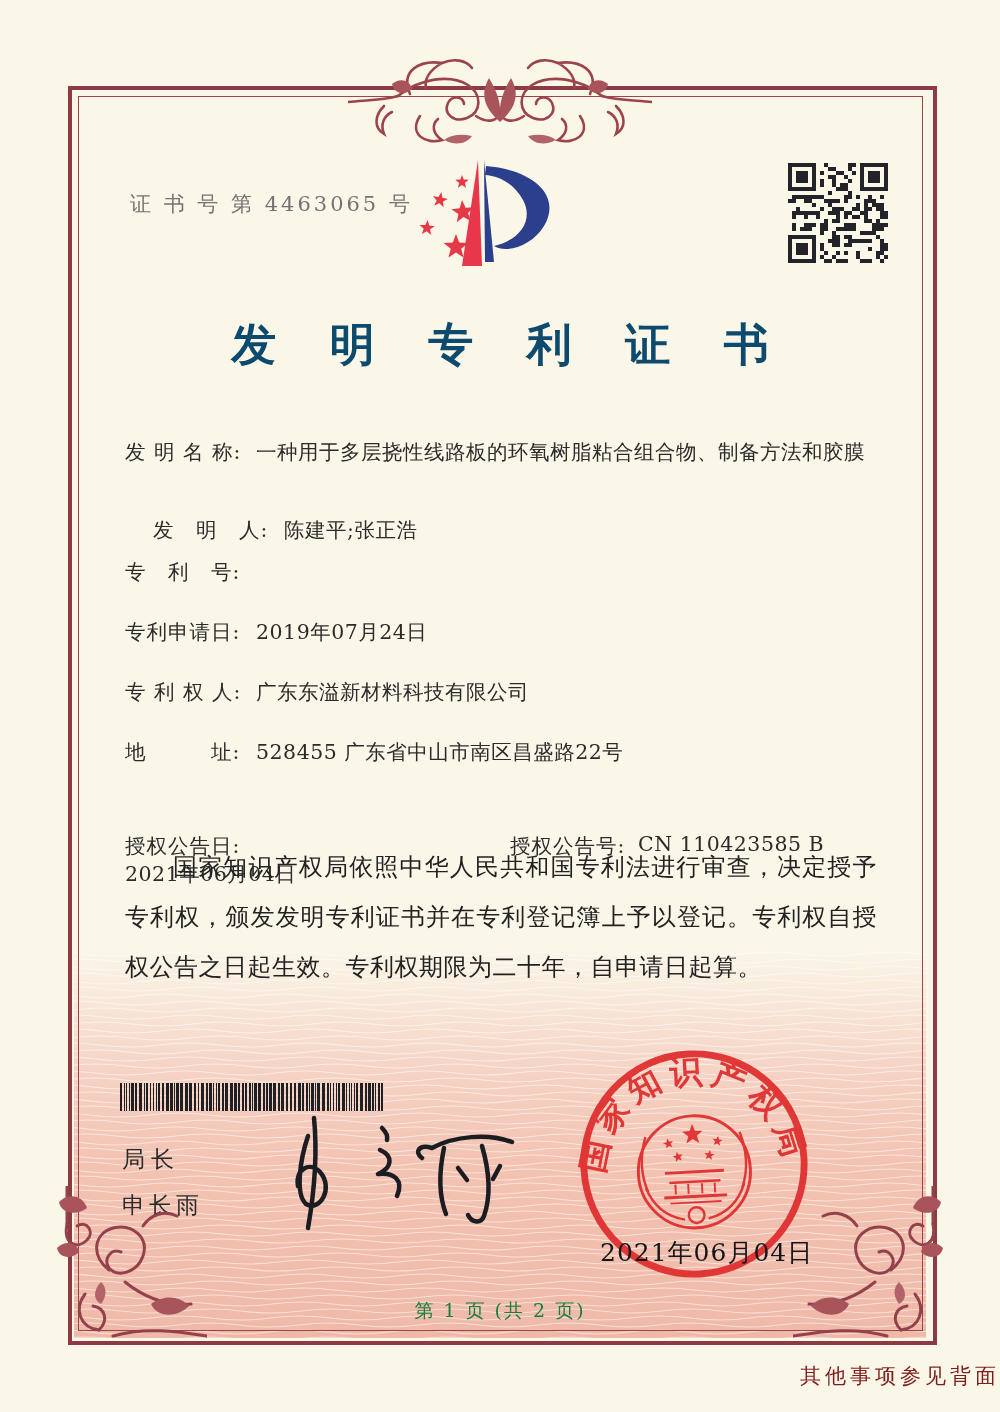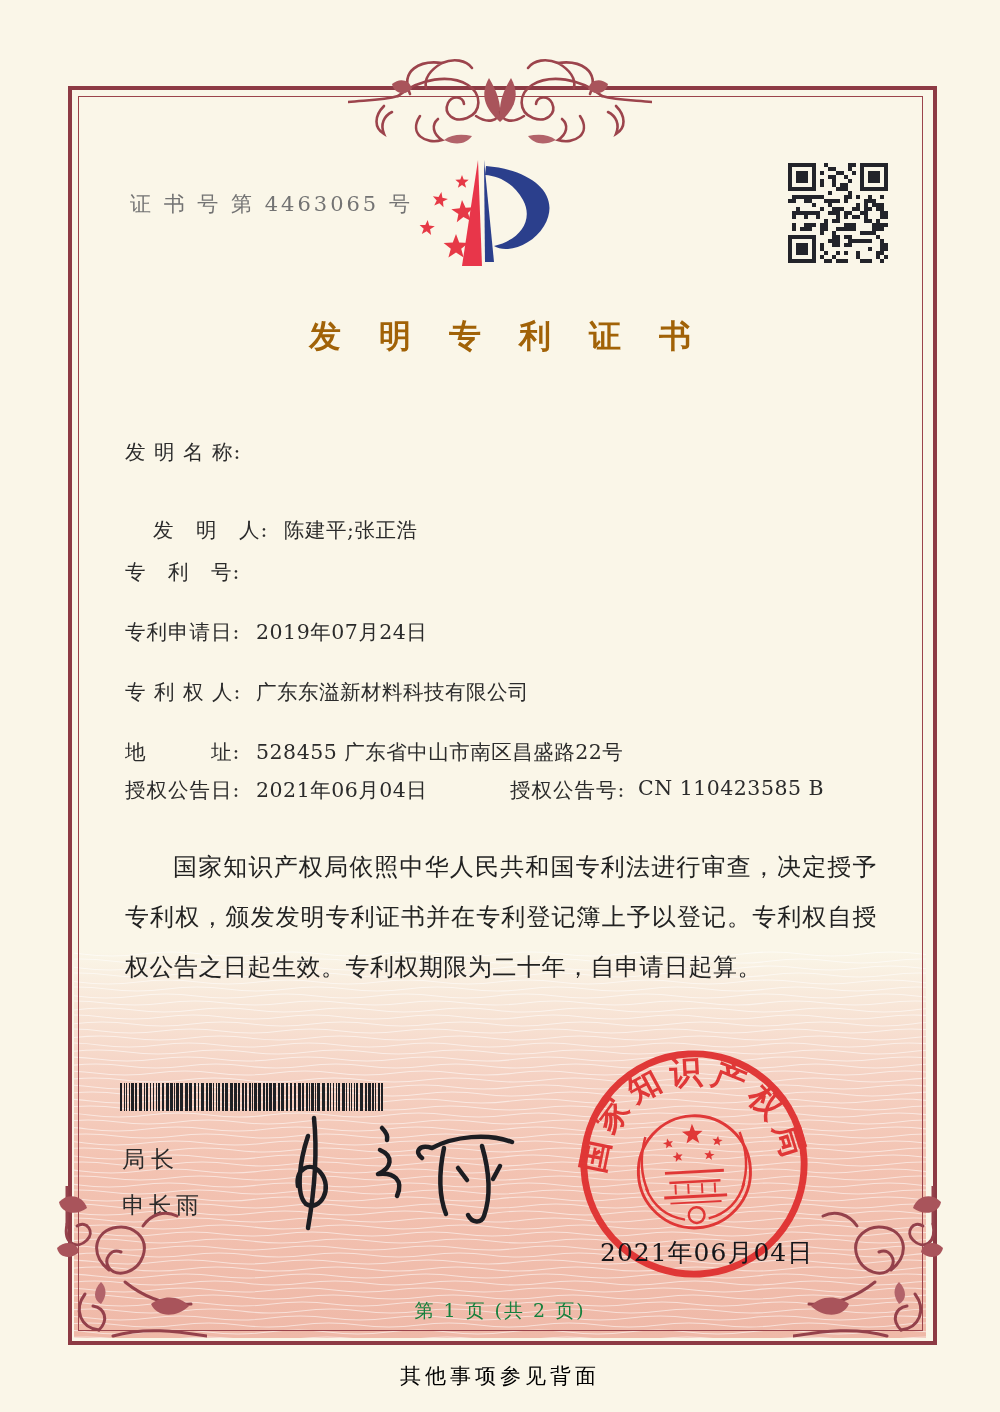--- a/index.html
+++ b/index.html
@@ -29,29 +29,29 @@
       #f3c3b2 55%,
       #efb9a8 100%);
   }
   .pink-zone svg{position:absolute;left:0;top:0;}
   
   .cert-no{left:130px;top:162px;font-size:21px;letter-spacing:3px;white-space:nowrap;color:#737373;margin-top:28px;}
   .logo{left:366px;top:148px;z-index:3;}
   .qr{left:788px;top:163px;z-index:3;}
   .title{
     left:0;top:315px;width:1000px;text-align:center;
-    font-size:32px;font-weight:600;letter-spacing:0.42em;text-indent:0.42em;
-    color:#a16207;white-space:nowrap;z-index:3;
+    font-size:45px;font-weight:600;letter-spacing:0.42em;text-indent:0.42em;
+    color:#0c4a6e;white-space:nowrap;z-index:3;
   }
   .field-row{position:absolute;left:125px;width:760px;display:flex;font-size:20.5px;white-space:nowrap;}
   .field-label{display:inline-block;min-width:131px;letter-spacing:1px;}
   .field-value{letter-spacing:0.5px;}
   .row-0{top:438px;} .row-1{top:516px;margin-left:28px;} .row-2{top:558px;}
   .row-3{top:618px;} .row-4{top:678px;} .row-5{top:738px;}
-  .grant-row{top:776px;}
+  .grant-row{top:832px;flex-direction:column;}
   .grant-group2{position:absolute;left:385px;display:flex;}
   
   .body-text{left:125px;top:842px;width:752px;z-index:6;}
   .body-text p{
     margin:0;text-indent:2em;font-size:24px;line-height:50px;
     text-align:justify;letter-spacing:0.5px;color:#222;
   }
   
   .barcode{left:120px;top:1083px;z-index:6;}
   .signer-title{left:122px;top:1144px;font-size:23px;letter-spacing:6px;z-index:6;}
@@ -60,22 +60,22 @@
   .seal{left:576px;top:1046px;z-index:6;transform:rotate(-3deg);opacity:0.94;}
   .seal-date{
     left:600px;top:1236px;width:200px;text-align:center;z-index:7;
     font-size:25px;letter-spacing:1px;color:#15161a;white-space:nowrap;
   }
   .footer-page{
     left:0;top:1298px;width:1000px;text-align:center;
     font-size:19px;letter-spacing:2px;color:#15803d;z-index:6;
   }
   .back-note{
-    left:0;top:1362px;width:1000px;text-align:center;
-    font-size:21px;letter-spacing:4px;color:#000000;z-index:6;
+    left:0;top:1362px;width:1000px;text-align:right;
+    font-size:21px;letter-spacing:4px;color:#7f1d1d;z-index:6;
   }
   
   .ornament-top{left:348px;top:50px;z-index:6;}
   .flourish-bl{left:55px;top:1186px;z-index:7;}
   .flourish-br{left:793px;top:1186px;z-index:7;transform:scaleX(-1);}
 </style>
 </head>
 <body>
 
 <div class="abs pink-zone">
@@ -399,20 +399,21 @@
       <rect x="0" y="72" width="28" height="28"></rect>
       <rect x="4" y="76" width="20" height="20" fill="#faf6e8"></rect>
       <rect x="8" y="80" width="12" height="12"></rect>
     </g>
 </svg>
 
 <div class="abs title">发 明 专 利 证 书</div>
 
 <div class="field-row row-0">
   <span class="field-label">发 明 名 称:</span>
+  <span class="field-value">一种用于多层挠性线路板的环氧树脂粘合组合物、制备方法和胶膜</span>
 </div>
 <div class="field-row row-1">
   <span class="field-label">发　明　人:</span>
   <span class="field-value">陈建平;张正浩</span>
 </div>
 <div class="field-row row-2">
   <span class="field-label">专　利　号:</span>
 </div>
 <div class="field-row row-3">
   <span class="field-label">专利申请日:</span>

